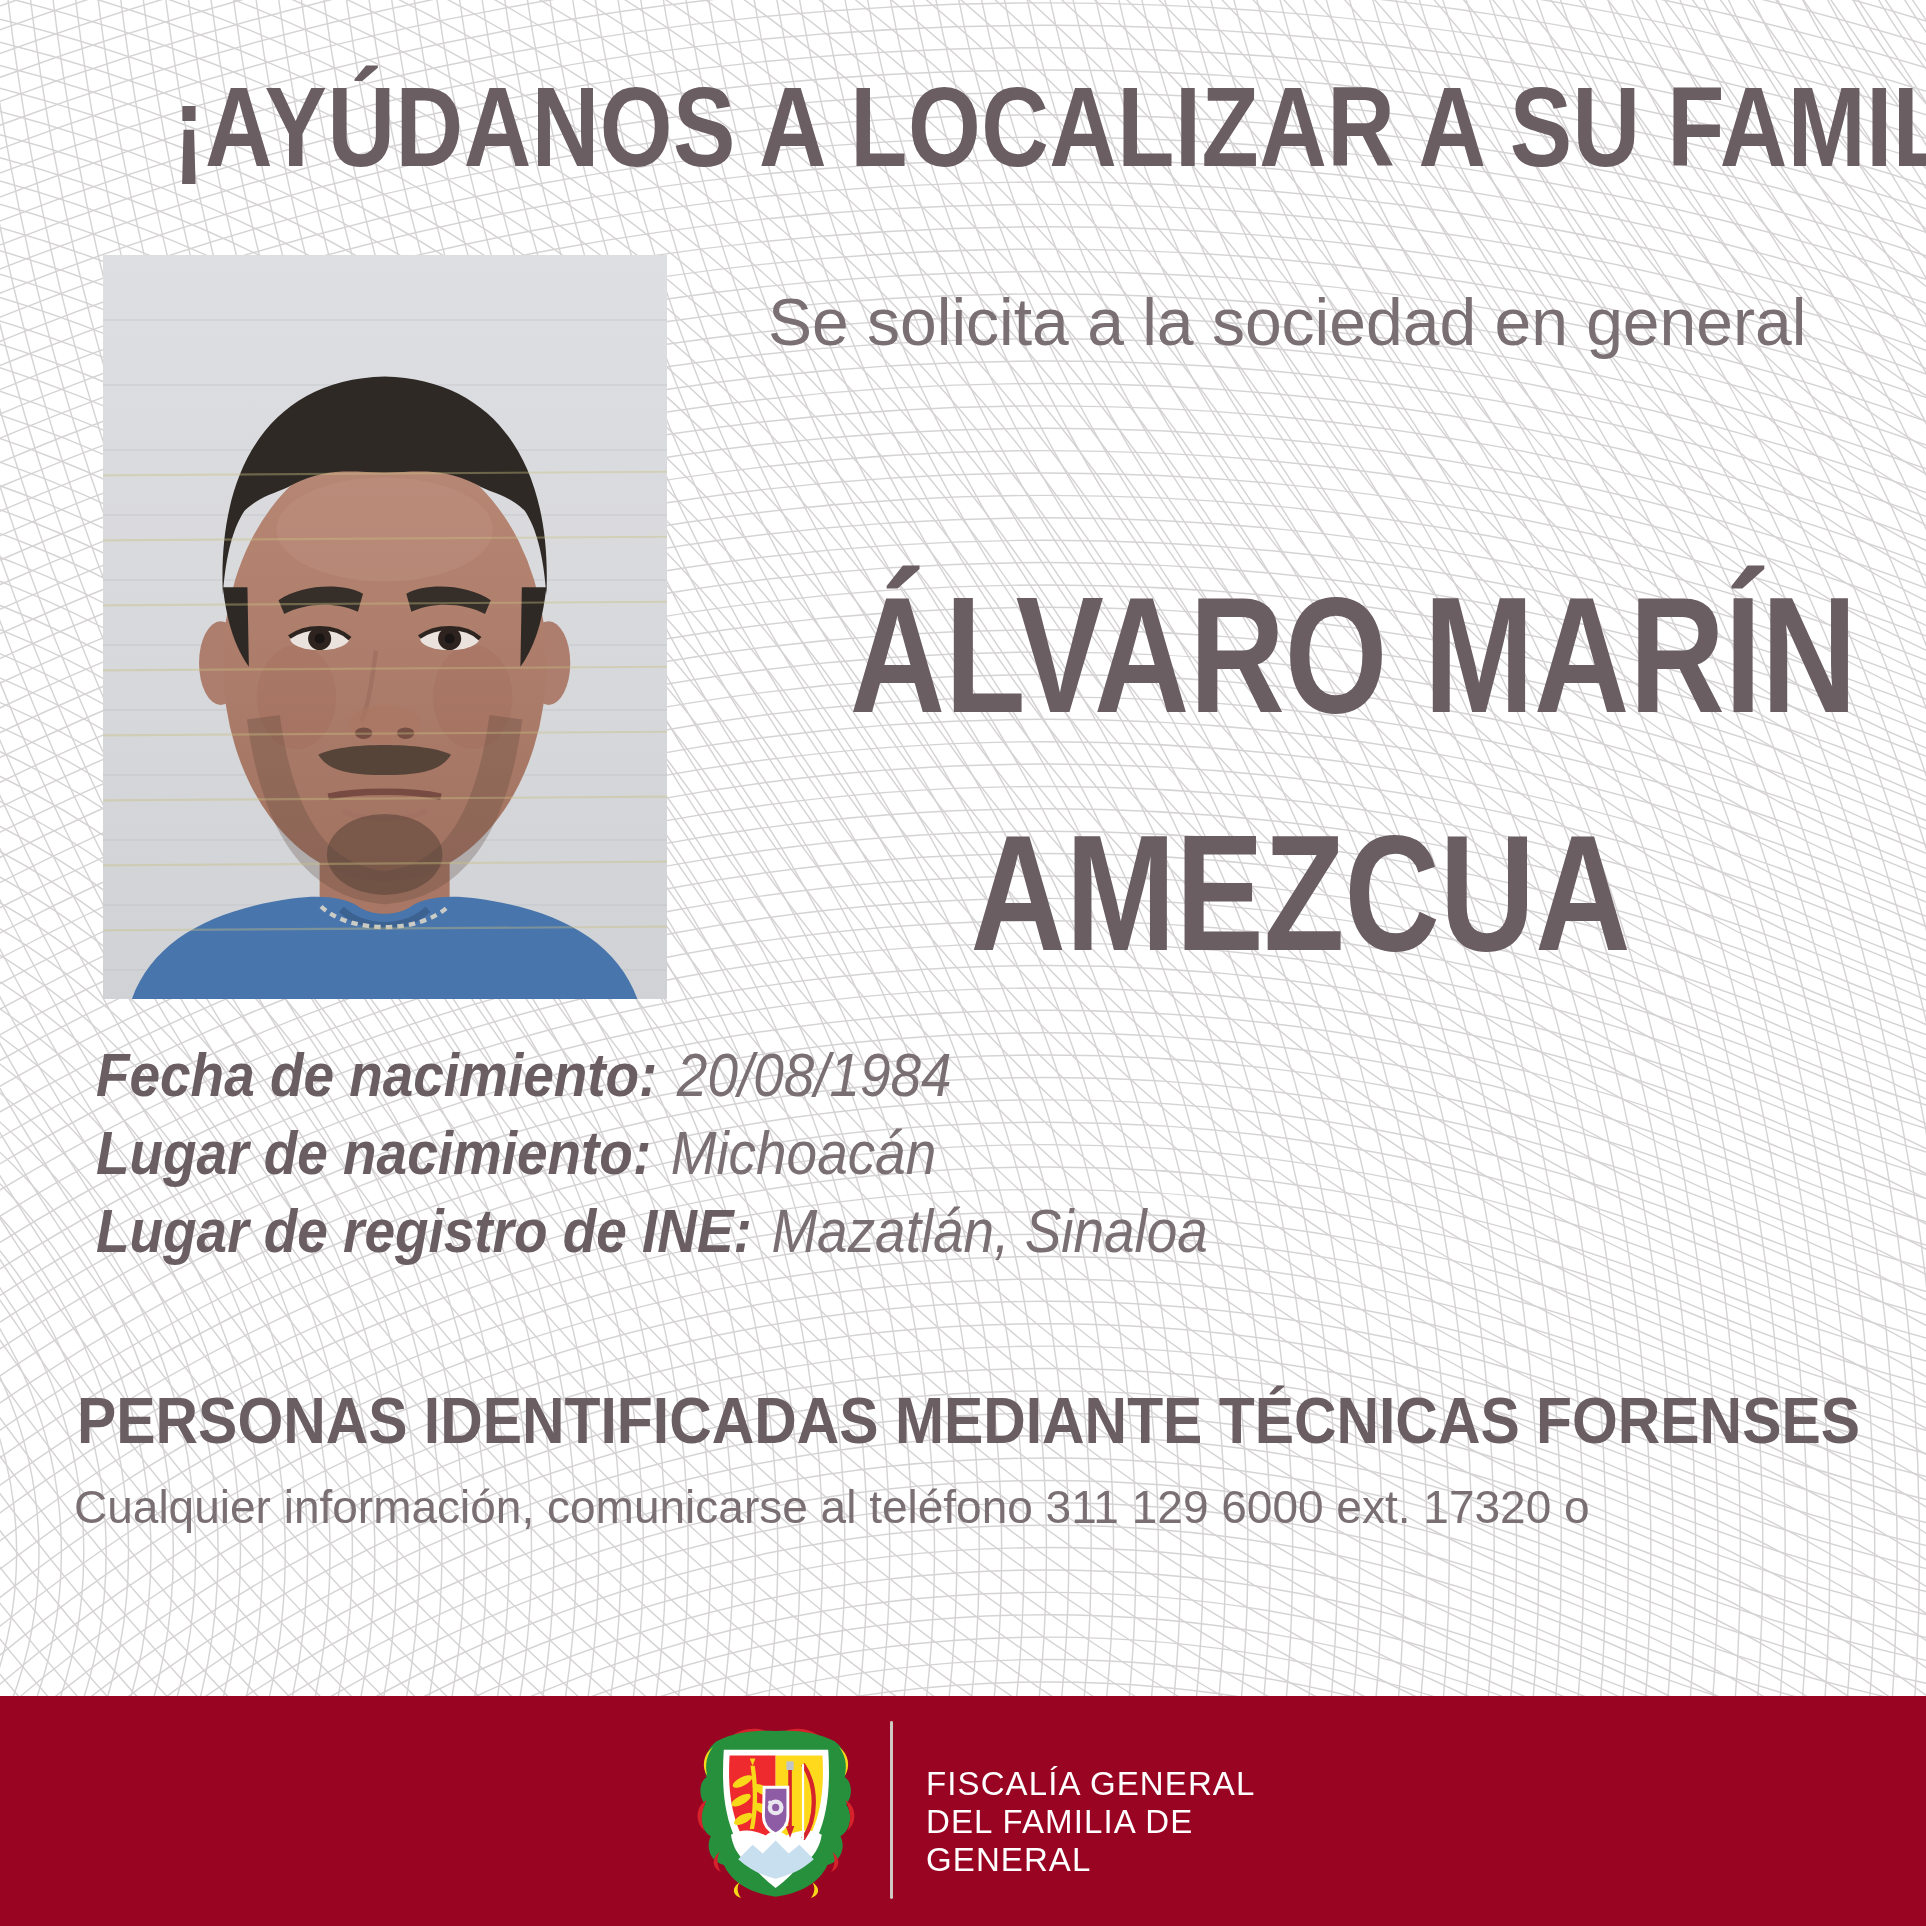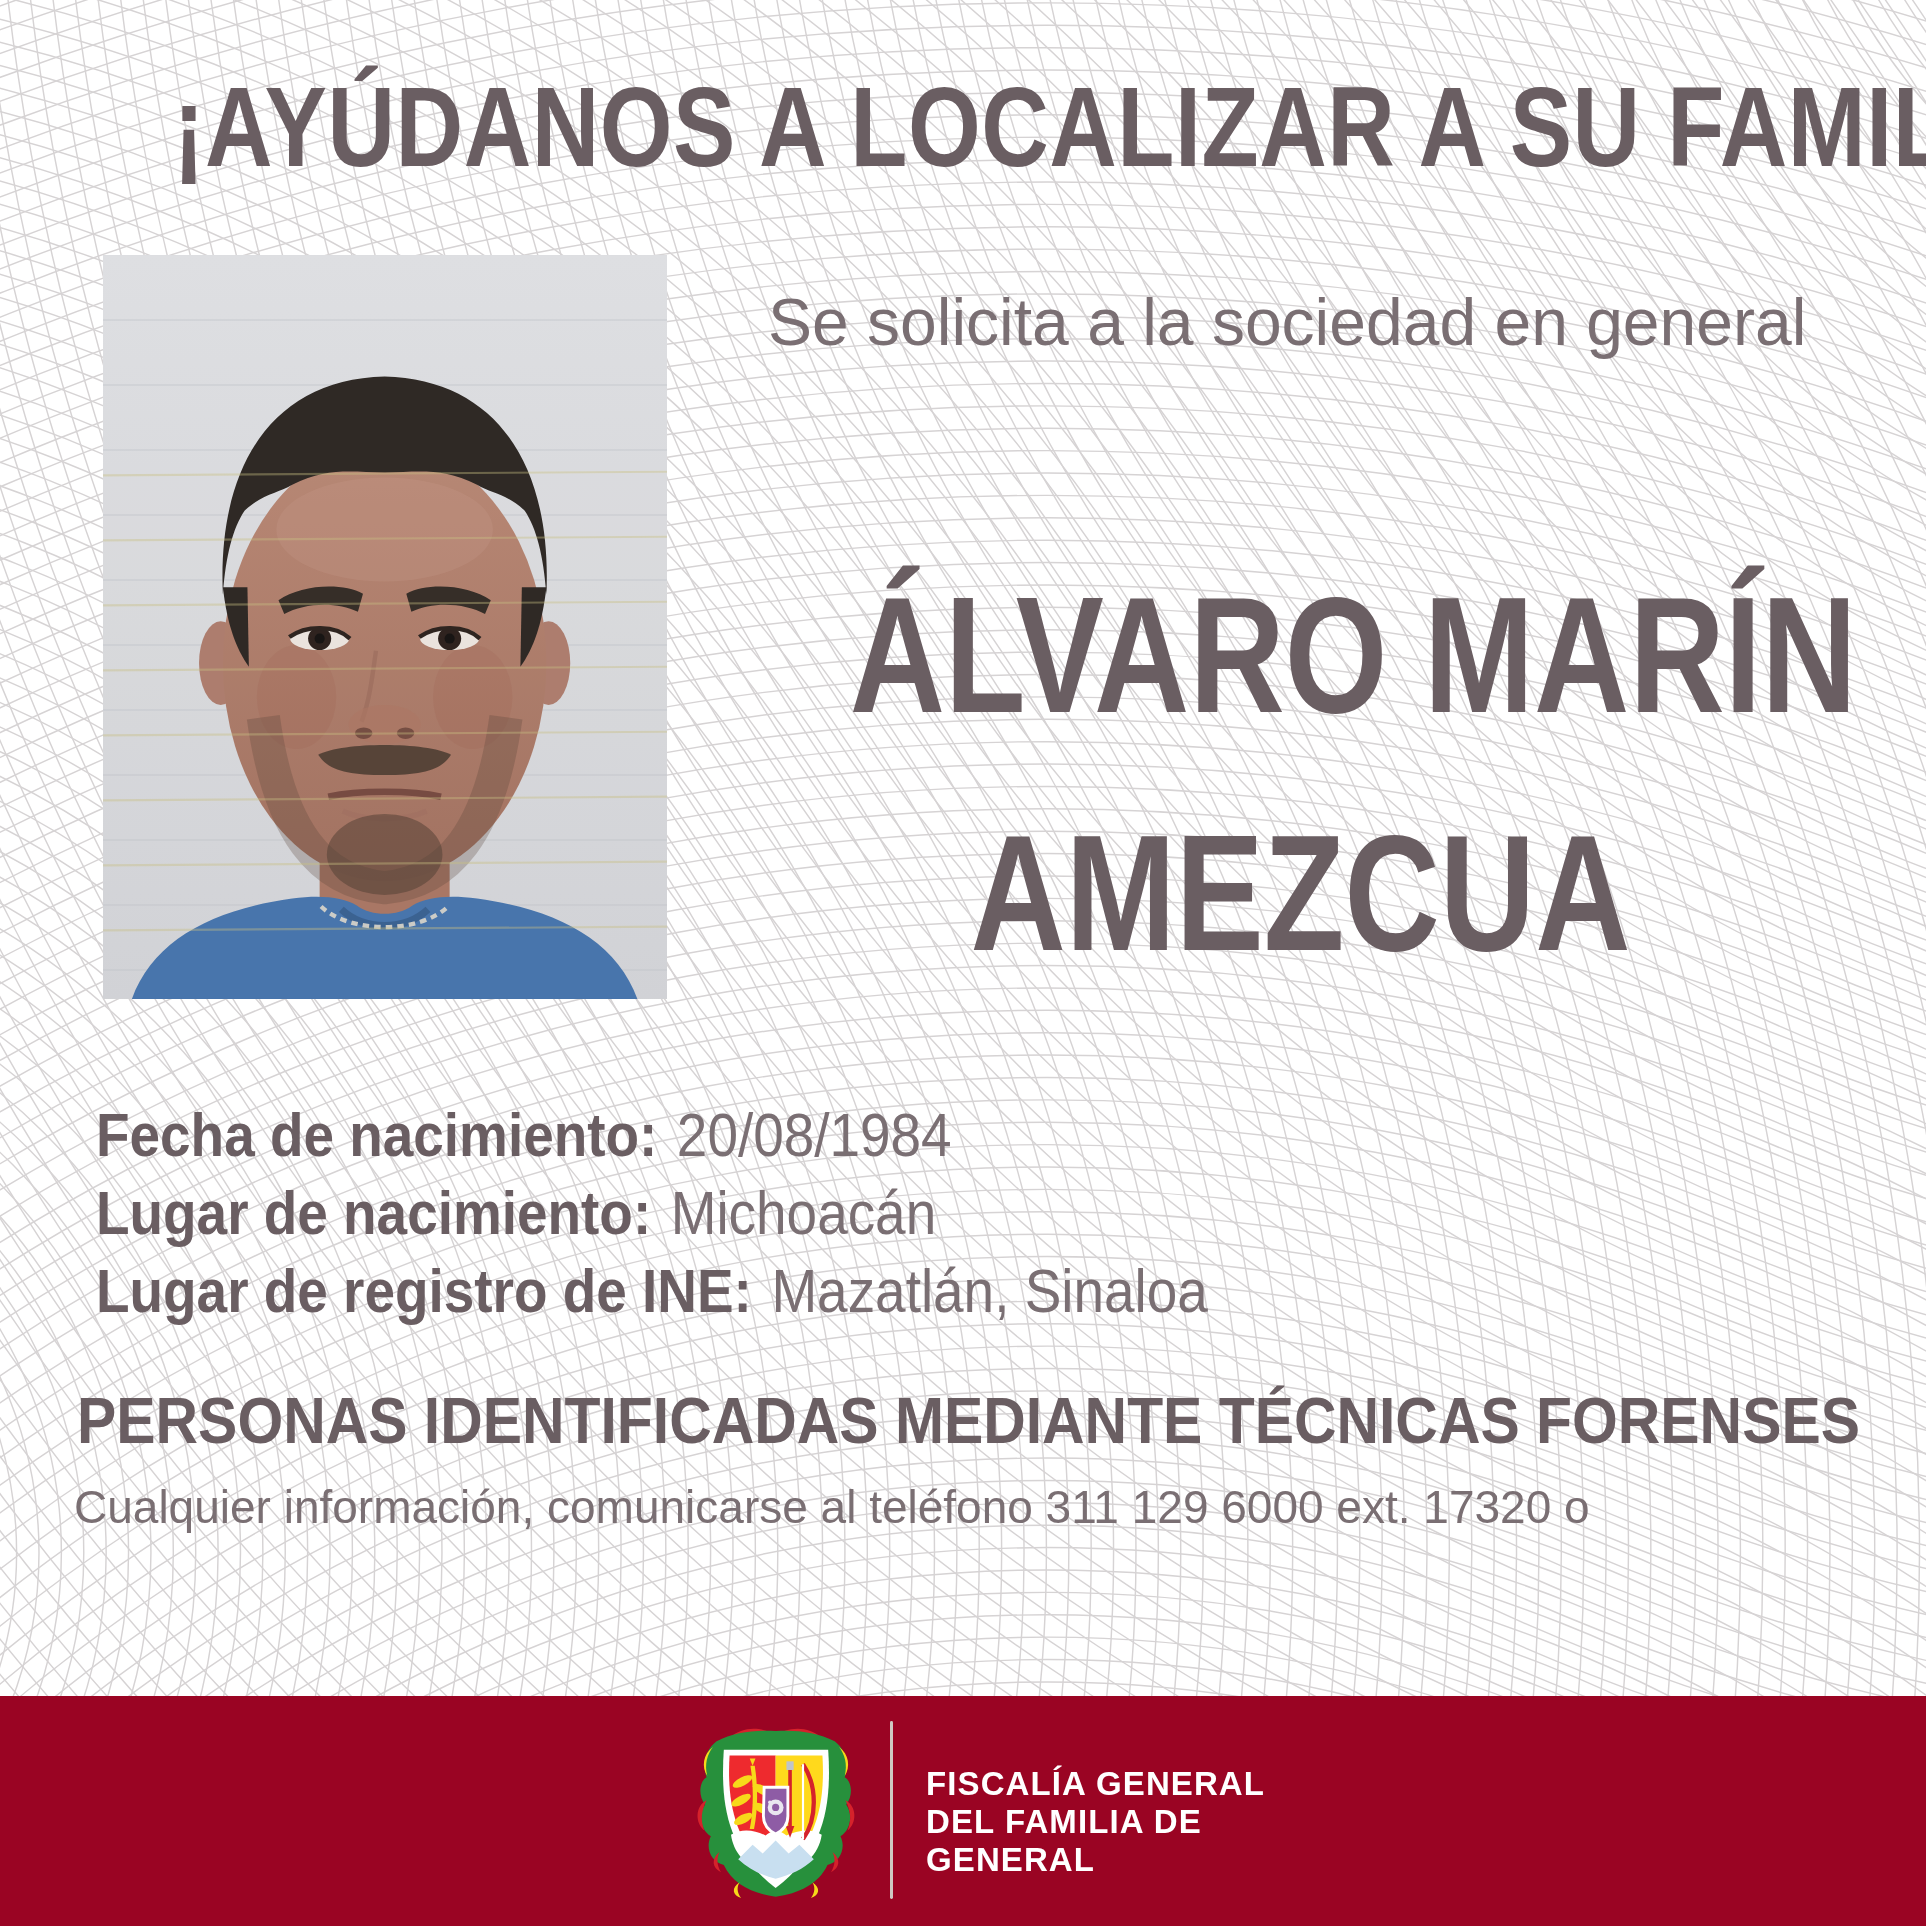--- a/index.html
+++ b/index.html
@@ -25,21 +25,21 @@
 
   .intro{
     left:768px;top:238px;width:1098px;
     font-size:66px;line-height:81px;color:#7a6f73;margin-top:44px;
   }
   .person-name{
     left:737px;top:536px;width:1127px;text-align:center;
     font-size:165px;font-weight:bold;line-height:238px;color:#6a5e62;
     transform:scaleX(0.8);transform-origin:50% 0;white-space:nowrap;
   }
-  .details{left:96px;top:1096px;}
+  .details{left:96px;top:1036px;font-style:italic;}
   .detail-row{
     font-size:61px;line-height:78px;white-space:nowrap;
     transform:scaleX(0.9);transform-origin:0 50%;
   }
   .detail-row .lbl{font-weight:bold;color:#6a5e62;}
   .detail-row .val{color:#7a6f73;margin-left:21.7px;}
 
   .forensics{
     left:0;right:0;top:1384px;text-align:center;
     font-size:64px;font-weight:bold;color:#6a5e62;
@@ -53,21 +53,21 @@
   .footer-bar{
     left:0;top:1696px;width:1926px;height:230px;background:#9a0423;
   }
   .coa{position:absolute;left:695px;top:24px;width:162px;height:182px;}
   .footer-divider{
     position:absolute;left:890px;top:25px;width:2.9px;height:178px;
     background:#cfc9c3;border-radius:1.4px;
   }
   .agency{
     position:absolute;left:926px;top:69px;
-    font-size:33px;line-height:38px;font-weight:bold;color:#ffffff;
+    font-size:33px;line-height:38px;font-weight:normal;color:#ffffff;
     letter-spacing:1.1px;white-space:nowrap;
   }
 </style>
 </head>
 <body>
 
 <div class="poster">
 
   <svg class="bg-pattern" viewBox="0 0 2667 2667" aria-hidden="true">
       <circle cx="-520" cy="2150" r="140"></circle>

